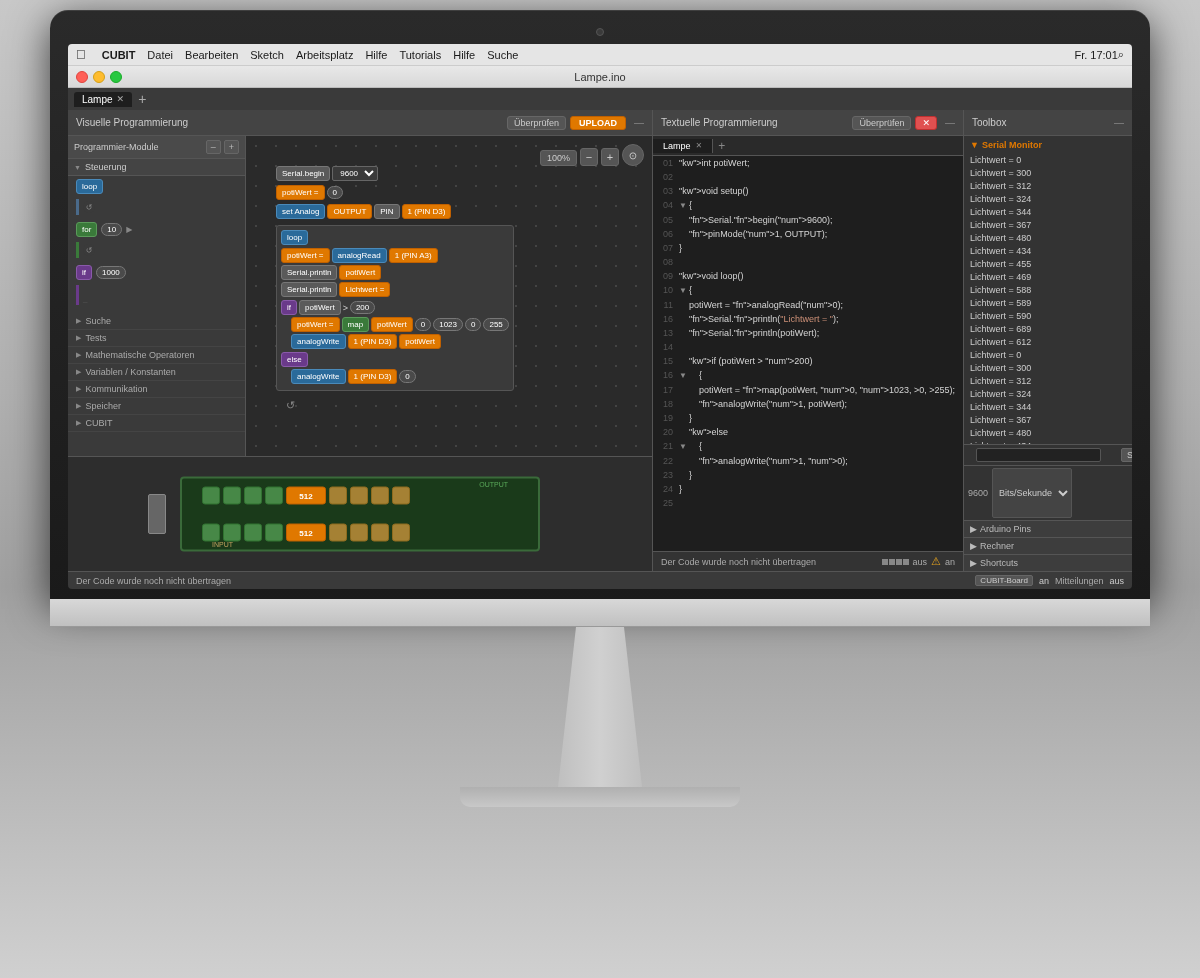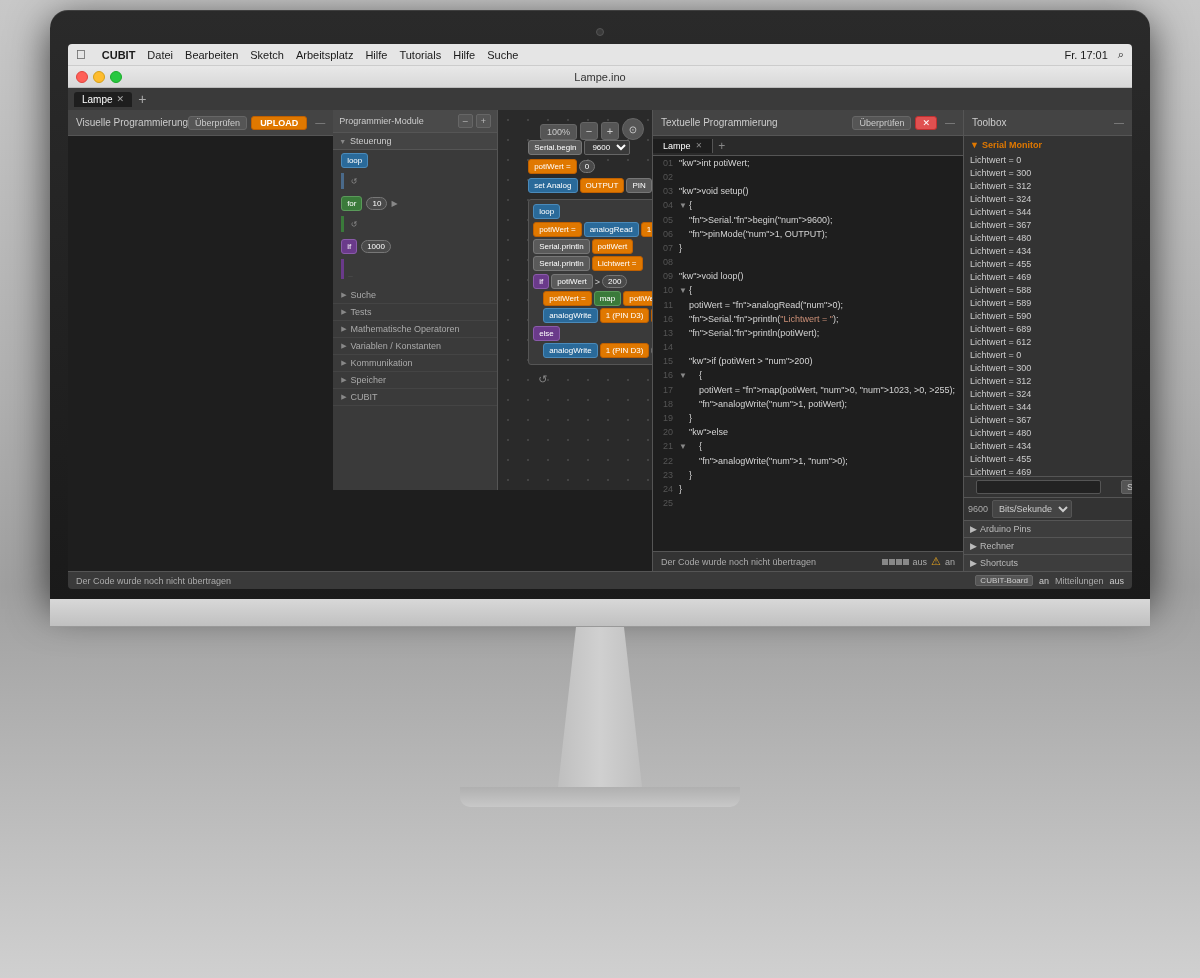--- a/index.html
+++ b/index.html
@@ -90,21 +90,20 @@
       align-items: center;
       gap: 12px;
     }
     .apple-logo { font-size: 13px; margin-right: 4px; }
     .menu-item { cursor: pointer; font-size: 11px; }
     .menu-item.bold { font-weight: 700; }
     .os-menubar-right {
       margin-left: auto;
       display: flex;
       align-items: center;
-      gap: 10px;
       font-size: 11px;
     }
 
     
     .window-titlebar {
       background: linear-gradient(180deg, #e8e8e8 0%, #d8d8d8 100%);
       height: 22px;
       display: flex;
       align-items: center;
       justify-content: center;
@@ -147,20 +146,21 @@
       align-items: center;
       gap: 4px;
     }
     .tab-item.active { background: #1e1e1e; color: #fff; }
     .tab-add { color: #aaa; font-size: 14px; cursor: pointer; margin-left: 2px; }
 
     
     .panel-visual {
       width: 630px;
       display: flex;
+      flex-direction: column;
       border-right: 1px solid #555;
     }
 
     .panel-header {
       background: #444;
       height: 26px;
       display: flex;
       align-items: center;
       padding: 0 8px;
       border-bottom: 1px solid #555;
@@ -189,21 +189,21 @@
     }
 
     .visual-main {
       display: flex;
       flex: 1;
       overflow: hidden;
     }
 
     
     .modules-sidebar {
-      width: 165px;
+      width: 178px;
       background: #3a3a3a;
       border-right: 1px solid #555;
       overflow-y: auto;
       font-size: 9px;
     }
     .modules-header {
       background: #4a4a4a;
       padding: 4px 6px;
       display: flex;
       align-items: center;
@@ -446,21 +446,21 @@
       border-top: 1px solid #555;
       gap: 4px;
       font-size: 9px;
       color: #aaa;
     }
     .baud-select {
       background: #444;
       border: 1px solid #555;
       color: #ccc;
       font-size: 9px;
-      padding: 2px 2px;
+      padding: 18px 2px;
       border-radius: 2px;
     }
 
     .toolbox-section {
       border-top: 1px solid #555;
     }
     .toolbox-section-header {
       background: #3d3d3d;
       padding: 3px 6px;
       font-size: 9px;

